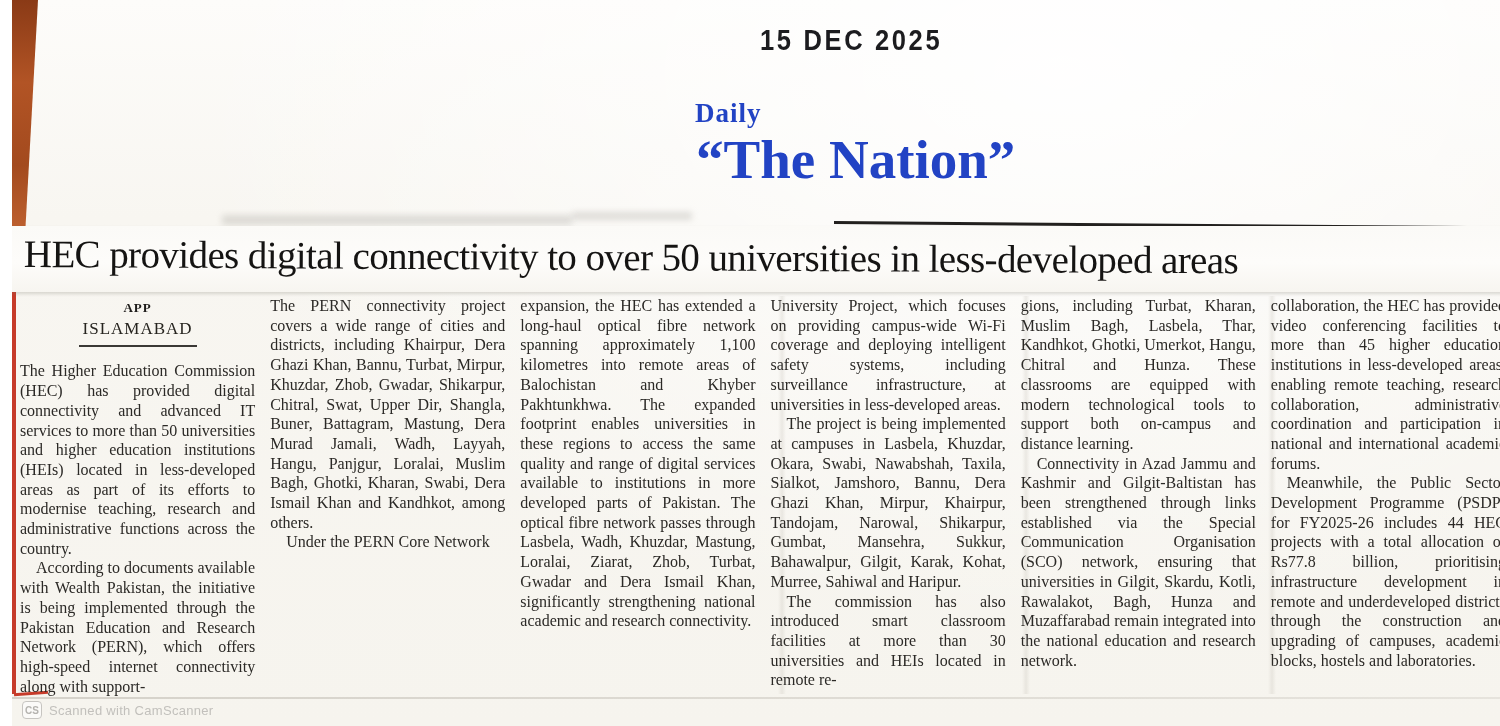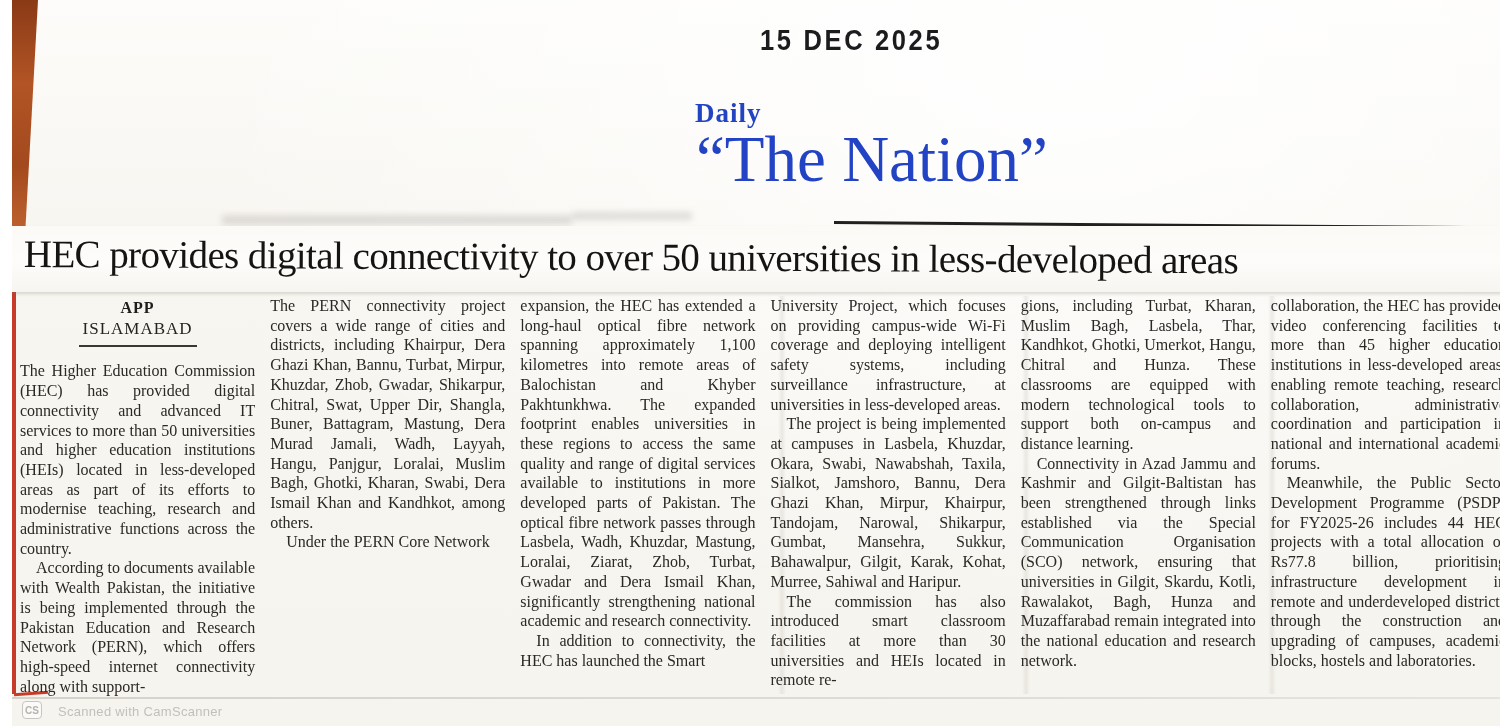--- a/index.html
+++ b/index.html
@@ -42,23 +42,23 @@
     white-space: nowrap;
   }
   .masthead-daily {
     position: absolute; left: 683px; top: 98px;
     font-family: "Liberation Serif", serif;
     font-weight: bold; font-size: 27px; color: #2243c4;
     letter-spacing: 1px;
     text-align: center;
   }
   .masthead-title {
-    position: absolute; left: 684px; top: 122px;
-    font-family: "Liberation Serif", serif;
-    font-weight: normal; font-size: 65px; color: #2243c4;
+    position: absolute; left: 684px; top: 128px;
+    font-family: "Liberation Serif", serif;
+    font-weight: bold; font-size: 55px; color: #2243c4;
     white-space: nowrap; letter-spacing: 0px;
   }
   
   .ghost { position: absolute; background: rgba(160,156,150,0.30); filter: blur(3px); border-radius: 2px; }
   .ghost.g1 { left: 210px; top: 215px; width: 350px; height: 10px; }
   .ghost.g2 { left: 860px; top: 228px; width: 250px; height: 9px;  }
   .ghost.g3 { left: 1290px; top: 232px; width: 180px; height: 9px; }
   .ghost.g4 { left: 560px; top: 212px; width: 120px; height: 8px; }
   .headline-rule {
     position: absolute; left: 822px; top: 221px; width: 690px; height: 2.5px;
@@ -82,41 +82,41 @@
   }
   .col {
     flex: 1 1 0; min-width: 0;
     font-size: 16px; line-height: 19.7px; color: #2b2926;
     text-align: justify;
   }
   .col p { text-indent: 0; }
   .col p + p { text-indent: 16px; }
   .byline { text-align: center; margin-bottom: 14px; padding-top: 2px; }
   .byline .agency {
-    font-weight: bold; font-size: 16px; letter-spacing: 1px; color: #201e1c; display: block;
+    font-weight: bold; font-size: 13px; letter-spacing: 1px; color: #201e1c; display: block;
   }
   .byline .city {
     font-size: 17px; letter-spacing: 1px; color: #26241f; display: block; margin-top: 1px;
   }
   .byline-rule {
     width: 118px; height: 2px; background: #3a3835; margin: 7px auto 0 auto;
   }
   
   .gutter-shade {
     position: absolute; top: 296px; width: 8px; height: 398px;
     background: linear-gradient(90deg, rgba(190,185,175,0), rgba(190,185,175,0.25), rgba(190,185,175,0));
   }
   .gs1 { left: 1010px; } .gs2 { left: 1256px; } .gs3 { left: 766px; }
   .paper-bottom-edge {
     position: absolute; left: 0; top: 697px; width: 1500px; height: 2px;
     background: linear-gradient(90deg, rgba(180,175,165,0.5), rgba(200,196,188,0.35));
   }
   .watermark {
     position: absolute; left: 10px; top: 701px;
-    display: flex; align-items: flex-end; gap: 16px;
+    display: flex; align-items: center; gap: 7px;
     font-family: "Liberation Sans", sans-serif;
   }
   .cs-badge {
     width: 20px; height: 18px; border: 1.5px solid #c7c5c1; border-radius: 4px;
     color: #b5b3af; font-size: 10px; font-weight: bold;
     display: flex; align-items: center; justify-content: center;
     background: #fbfaf8;
   }
   .cs-text { color: #c2c0bc; font-size: 13px; letter-spacing: 0.3px; }
   
@@ -165,21 +165,20 @@
       <p>According to documents available with Wealth Pakistan, the initiative is being implemented through the Pakistan Education and Research Network (PERN), which offers high-speed internet connectivity along with support-</p>
     </div>
 
     <div class="col">
       <p>The PERN connectivity project covers a wide range of cities and districts, including Khairpur, Dera Ghazi Khan, Bannu, Turbat, Mirpur, Khuzdar, Zhob, Gwadar, Shikarpur, Chitral, Swat, Upper Dir, Shangla, Buner, Battagram, Mastung, Dera Murad Jamali, Wadh, Layyah, Hangu, Panjgur, Loralai, Muslim Bagh, Ghotki, Kharan, Swabi, Dera Ismail Khan and Kandhkot, among others.</p>
       <p>Under the PERN Core Network</p>
     </div>
 
     <div class="col">
       <p>expansion, the HEC has extended a long-haul optical fibre network spanning approximately 1,100 kilometres into remote areas of Balochistan and Khyber Pakhtunkhwa. The expanded footprint enables universities in these regions to access the same quality and range of digital services available to institutions in more developed parts of Pakistan. The optical fibre network passes through Lasbela, Wadh, Khuzdar, Mastung, Loralai, Ziarat, Zhob, Turbat, Gwadar and Dera Ismail Khan, significantly strengthening national academic and research connectivity.</p>
-      <p>In addition to connectivity, the HEC has launched the Smart</p>
     </div>
 
     <div class="col">
       <p>University Project, which focuses on providing campus-wide Wi-Fi coverage and deploying intelligent safety systems, including surveillance infrastructure, at universities in less-developed areas.</p>
       <p>The project is being implemented at campuses in Lasbela, Khuzdar, Okara, Swabi, Nawabshah, Taxila, Sialkot, Jamshoro, Bannu, Dera Ghazi Khan, Mirpur, Khairpur, Tandojam, Narowal, Shikarpur, Gumbat, Mansehra, Sukkur, Bahawalpur, Gilgit, Karak, Kohat, Murree, Sahiwal and Haripur.</p>
       <p>The commission has also introduced smart classroom facilities at more than 30 universities and HEIs located in remote re-</p>
     </div>
 
     <div class="col">
       <p>gions, including Turbat, Kharan, Muslim Bagh, Lasbela, Thar, Kandhkot, Ghotki, Umerkot, Hangu, Chitral and Hunza. These classrooms are equipped with modern technological tools to support both on-campus and distance learning.</p>

